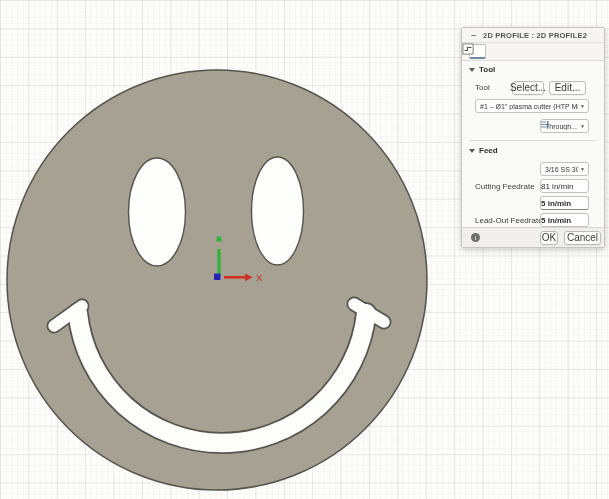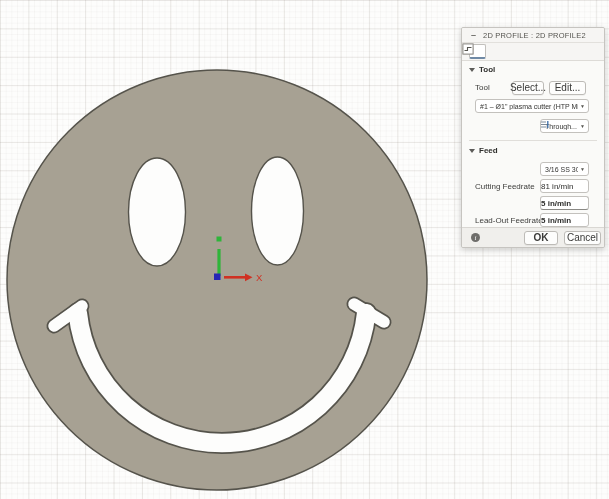--- a/index.html
+++ b/index.html
@@ -26,21 +26,21 @@
     box-shadow:0 2px 6px rgba(60,60,55,0.25);
     font-size:8px; color:#3c3c3a;
   }
   .dlg-header {
     position:absolute; left:0; top:0; right:0; height:15px;
     display:flex; align-items:center; gap:7px; padding:0 6px 0 9px;
     border-bottom:1px solid #e2e0dc; background:#f6f5f3;
     border-radius:2px 2px 0 0;
   }
   .dlg-min { color:#6b6a67; font-weight:bold; cursor:default; font-size:9px; line-height:8px; }
-  .dlg-title { font-weight:normal; font-size:7.5px; letter-spacing:.2px; color:#55544f; white-space:nowrap; }
+  .dlg-title { font-weight:bold; font-size:7.5px; letter-spacing:.2px; color:#55544f; white-space:nowrap; }
 
   .dlg-tabs {
     position:absolute; left:0; top:15px; right:0; height:18px;
     display:flex; align-items:center; gap:3px; padding:0 0 0 7px;
     border-bottom:1px solid #dddbd7; background:#f6f5f3;
   }
   .tab {
     width:17px; height:15px; display:flex; align-items:center; justify-content:center;
     border:1px solid transparent; border-radius:2px;
   }
@@ -81,21 +81,21 @@
     position:absolute; left:0; right:0; bottom:0; height:20px;
     background:#f0efec; border-top:1px solid #d9d7d3; border-radius:0 0 2px 2px;
     display:flex; align-items:center; padding:0 3px 0 9px;
   }
   .info-dot {
     width:9px; height:9px; border-radius:50%; background:#6e6d6a; color:#fff;
     font-size:7px; display:flex; align-items:center; justify-content:center;
     font-family:"Liberation Serif",serif; font-style:italic;
   }
   .footer-spacer { flex:1; }
-  .btn.ok { width:34px; margin-right:6px;font-weight:bold; }
+  .btn.ok { width:18px; margin-right:6px; }
   .btn.cancel { width:37px; }
 
   .icon12 { display:block; }
 </style>
 </head>
 <body>
 
 <div class="viewport">
 
   <svg width="609" height="499" viewBox="0 0 609 499">

